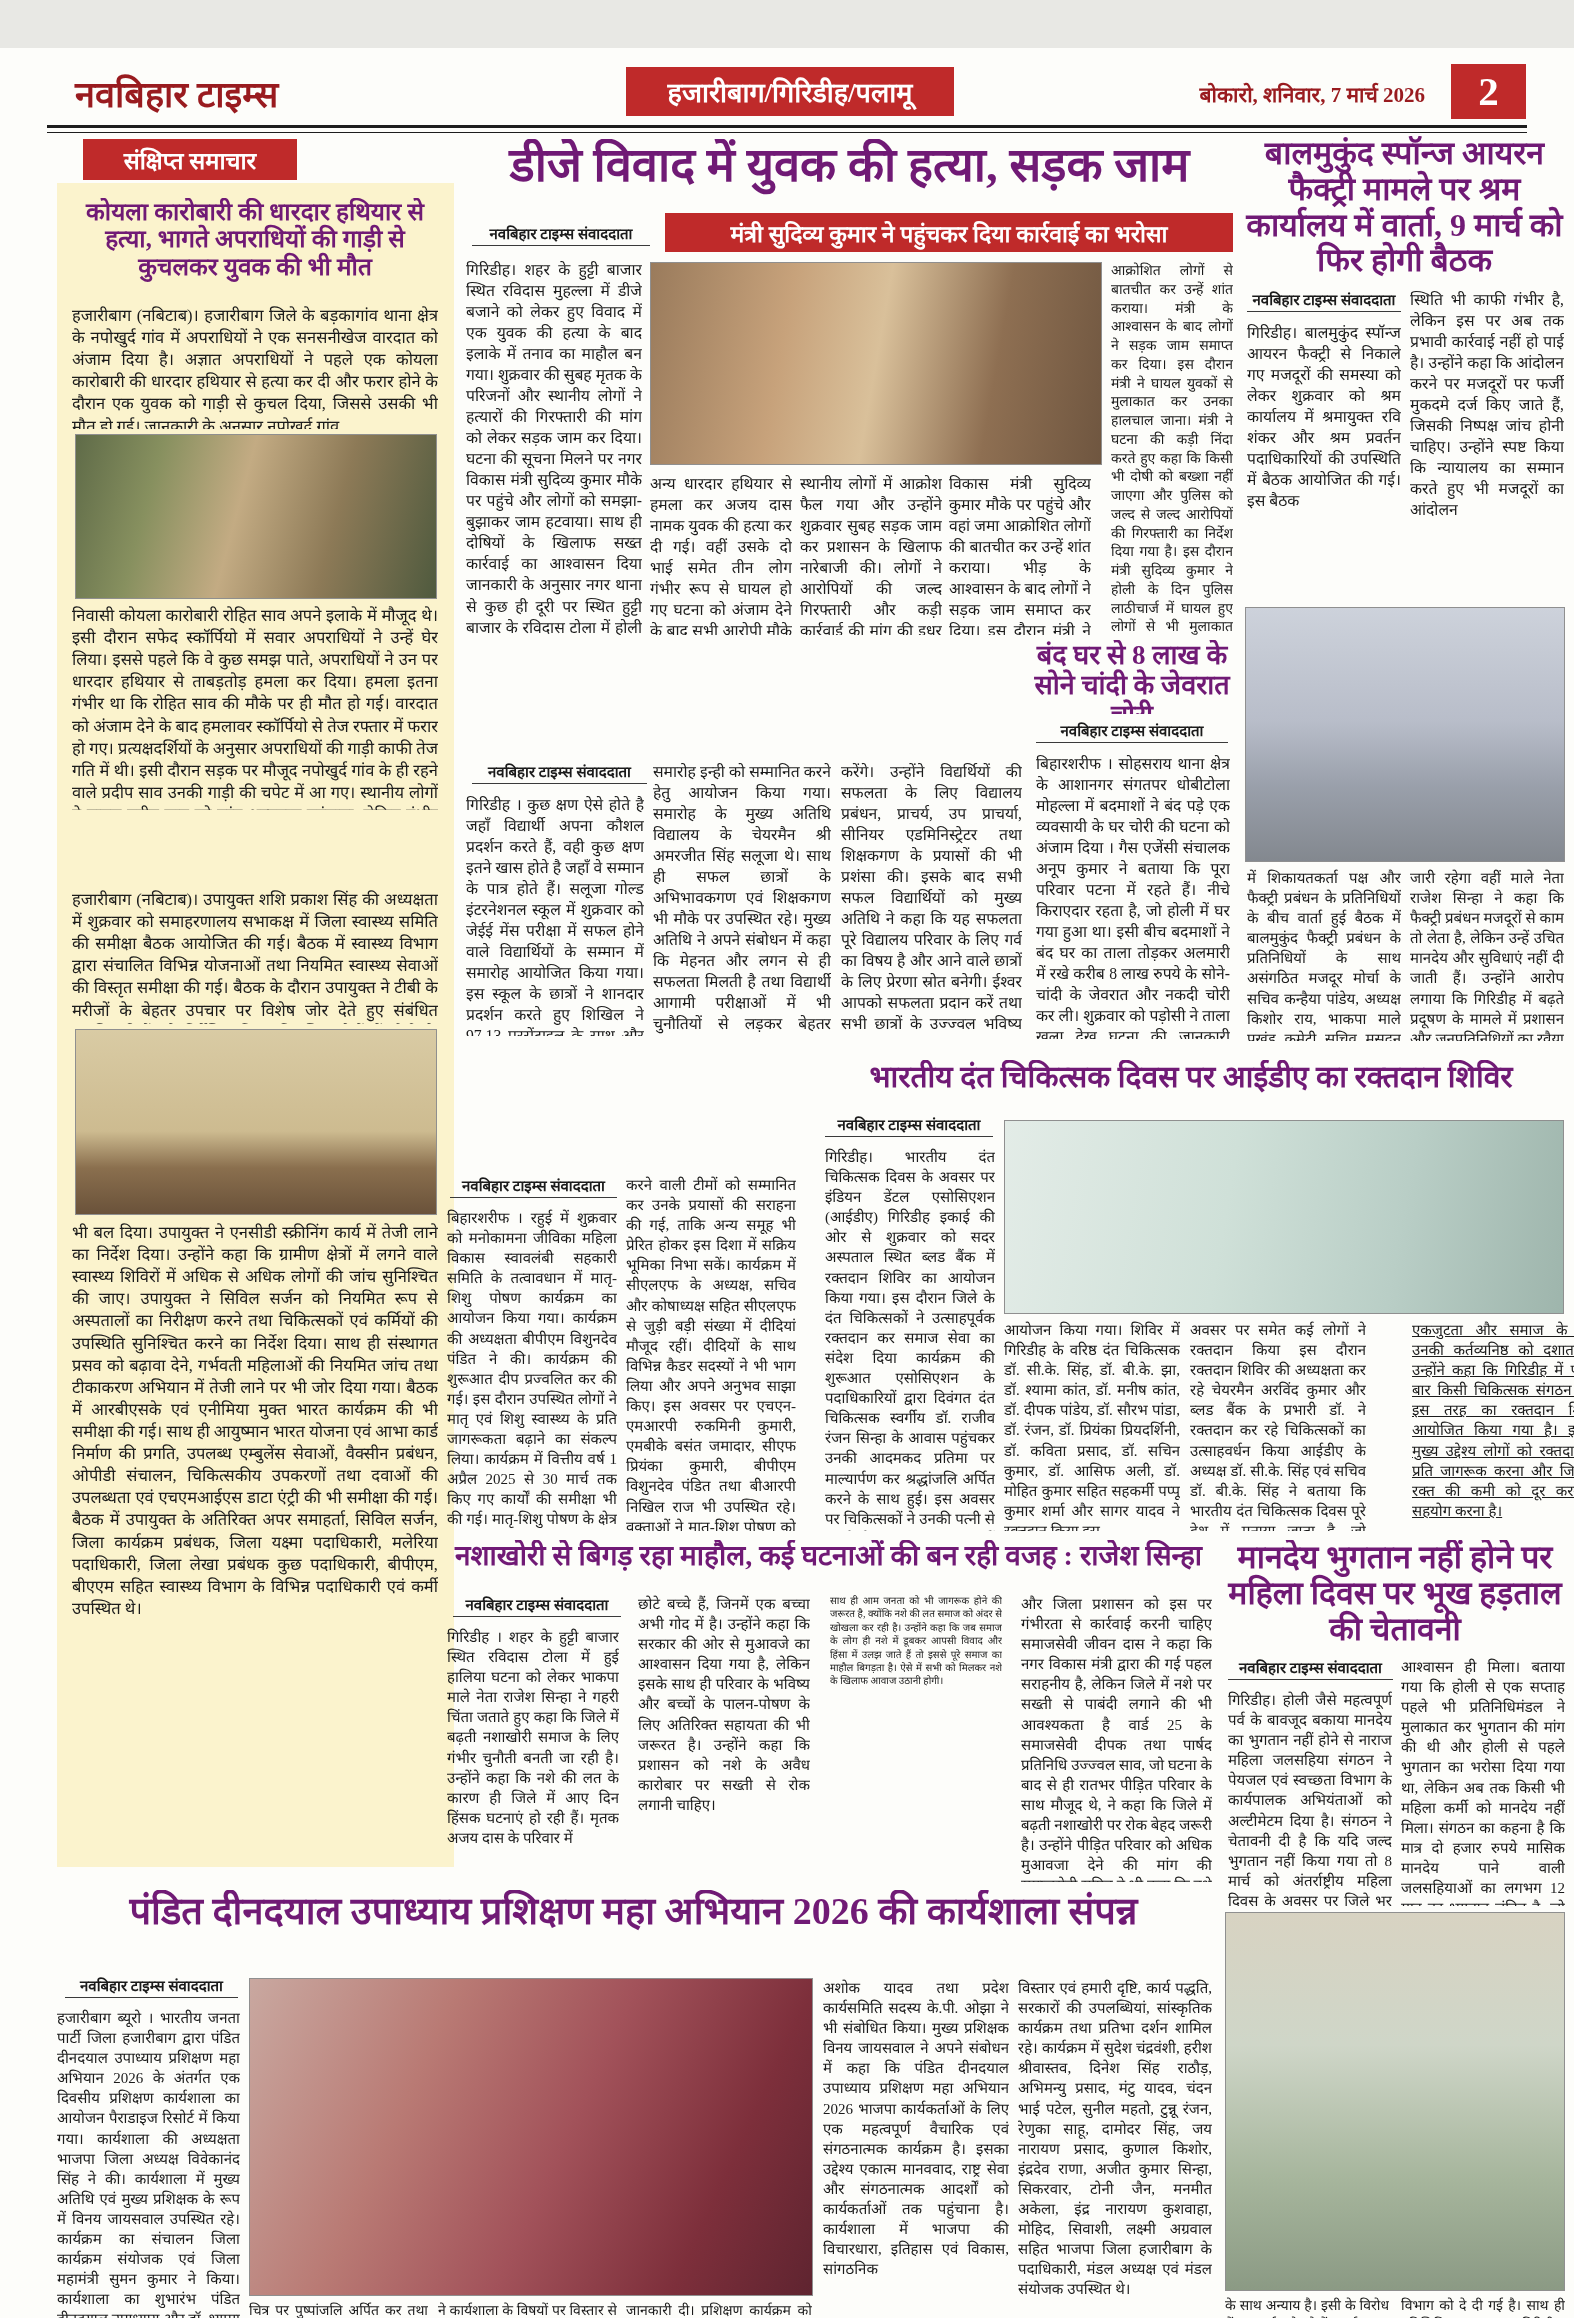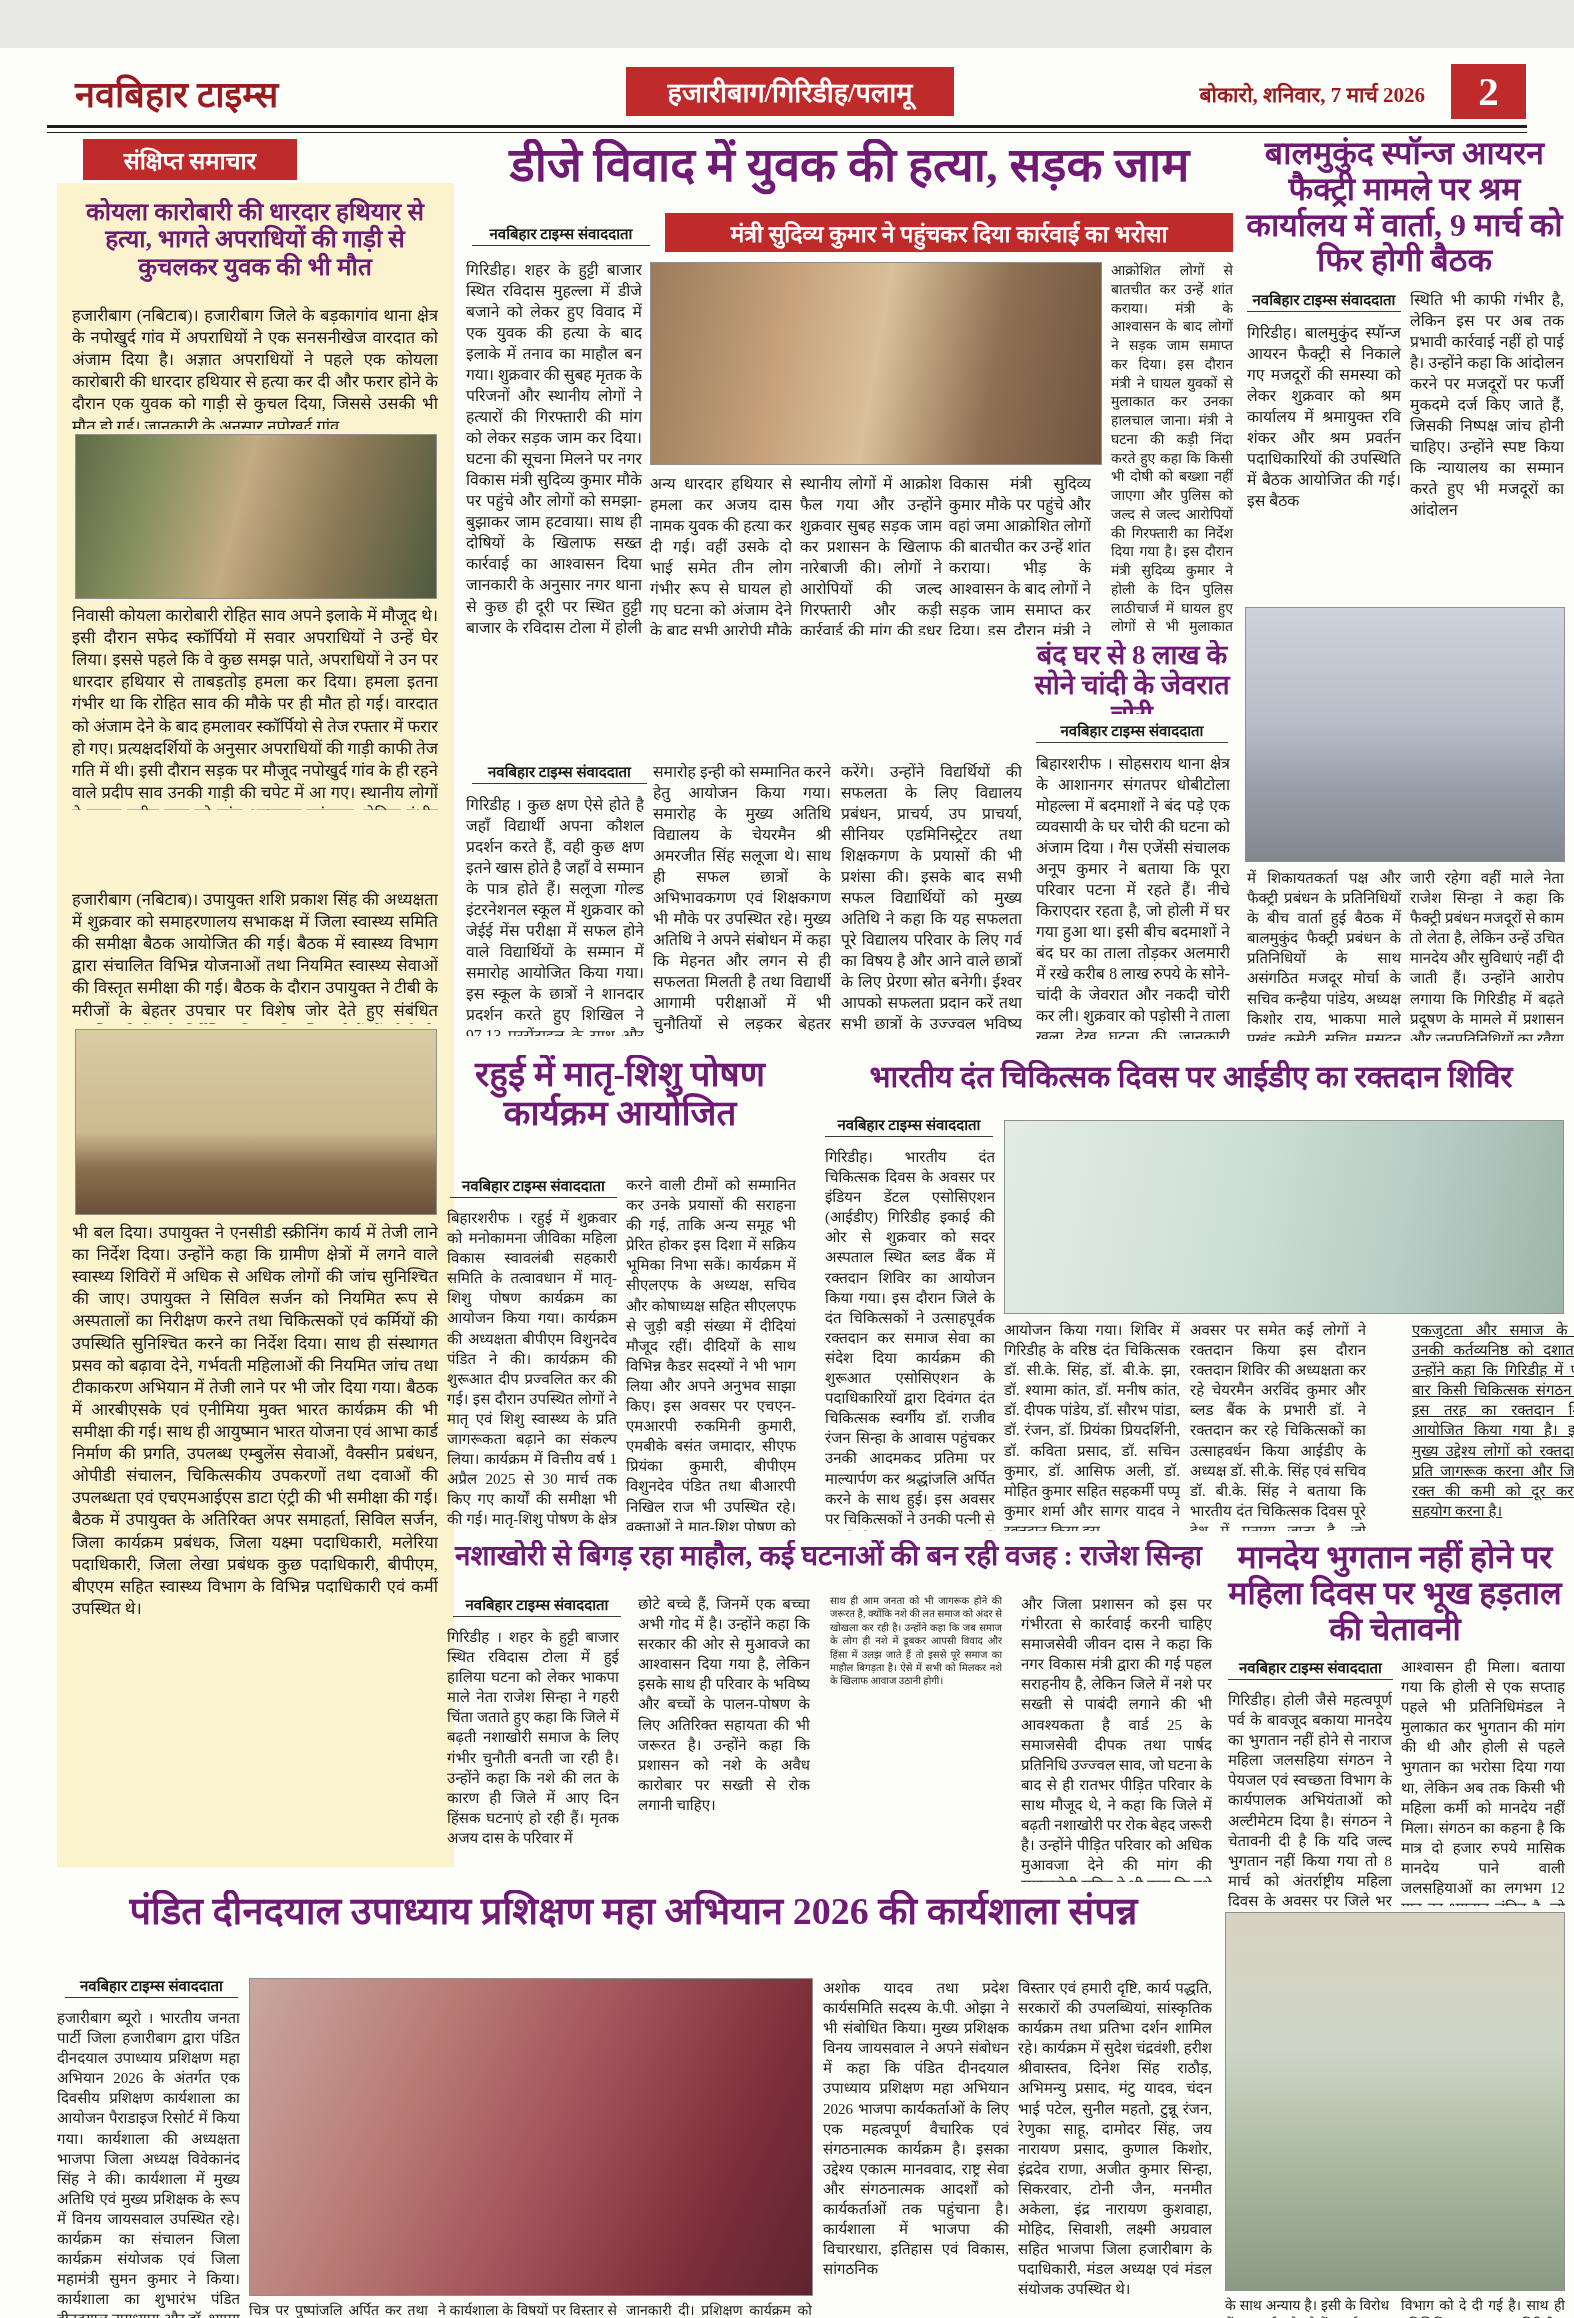--- a/index.html
+++ b/index.html
@@ -73,21 +73,20 @@
   <div class="abs body-txt" style="left:1036px;top:705px;width:194px;height:286px;">बिहारशरीफ । सोहसराय थाना क्षेत्र के आशानगर संगतपर धोबीटोला मोहल्ला में बदमाशों ने बंद पड़े एक व्यवसायी के घर चोरी की घटना को अंजाम दिया । गैस एजेंसी संचालक अनूप कुमार ने बताया कि पूरा परिवार पटना में रहते हैं। नीचे किराएदार रहता है, जो होली में घर गया हुआ था। इसी बीच बदमाशों ने बंद घर का ताला तोड़कर अलमारी में रखे करीब 8 लाख रुपये के सोने-चांदी के जेवरात और नकदी चोरी कर ली। शुक्रवार को पड़ोसी ने ताला खुला देख घटना की जानकारी अनूप कुमार को दी। जानकारी मिलते ही परिवार के सदस्य घर पहुंचे, तब चोरी का खुलासा हुआ।</div>
 
   <div class="abs hl" style="left:1244px;top:88px;width:321px;height:146px;font-size:32px;">बालमुकुंद स्पॉन्ज आयरन फैक्ट्री मामले पर श्रम कार्यालय में वार्ता, 9 मार्च को फिर होगी बैठक</div>
   <div class="abs byline" style="left:1247px;top:241px;width:154px;">नवबिहार टाइम्स संवाददाता</div>
   <div class="abs body-txt" style="left:1247px;top:274px;width:154px;height:280px;">गिरिडीह। बालमुकुंद स्पॉन्ज आयरन फैक्ट्री से निकाले गए मजदूरों की समस्या को लेकर शुक्रवार को श्रम कार्यालय में श्रमायुक्त रवि शंकर और श्रम प्रवर्तन पदाधिकारियों की उपस्थिति में बैठक आयोजित की गई। इस बैठक</div>
   <div class="abs body-txt" style="left:1410px;top:241px;width:154px;height:313px;">स्थिति भी काफी गंभीर है, लेकिन इस पर अब तक प्रभावी कार्रवाई नहीं हो पाई है। उन्होंने कहा कि आंदोलन करने पर मजदूरों पर फर्जी मुकदमे दर्ज किए जाते हैं, जिसकी निष्पक्ष जांच होनी चाहिए। उन्होंने स्पष्ट किया कि न्यायालय का सम्मान करते हुए भी मजदूरों का आंदोलन</div>
   <div class="abs photo ph-labour" style="left:1245px;top:559px;width:320px;height:255px;"></div>
   <div class="abs body-txt" style="left:1247px;top:820px;width:154px;height:173px;font-size:15px;">में शिकायतकर्ता पक्ष और फैक्ट्री प्रबंधन के प्रतिनिधियों के बीच वार्ता हुई बैठक में बालमुकुंद फैक्ट्री प्रबंधन के प्रतिनिधियों के साथ असंगठित मजदूर मोर्चा के सचिव कन्हैया पांडेय, अध्यक्ष किशोर राय, भाकपा माले प्रखंड कमेटी सचिव मसूदन कोल और नगर नेता राजेश सिन्हा सहित अन्य लोग मौजूद रहे। वार्ता के दौरान निकाले गए मजदूरों को पुनः काम पर रखने के मुद्दे पर चर्चा हुई। इस संबंध में 9 मार्च को फिर बैठक होगी। उन्होंने कहा कि फैक्ट्री में प्रदूषण की</div>
   <div class="abs body-txt" style="left:1410px;top:820px;width:154px;height:173px;font-size:15px;">जारी रहेगा वहीं माले नेता राजेश सिन्हा ने कहा कि फैक्ट्री प्रबंधन मजदूरों से काम तो लेता है, लेकिन उन्हें उचित मानदेय और सुविधाएं नहीं दी जाती हैं। उन्होंने आरोप लगाया कि गिरिडीह में बढ़ते प्रदूषण के मामले में प्रशासन और जनप्रतिनिधियों का रवैया भी गंभीर नहीं है। उन्होंने कहा कि उसरी नदी के पानी को भी बाला जी प्लांट द्वारा रात के समय मोटर लगाकर निकाले जाने की बात सामने आ रही है, जिसकी जांच जरूरी है। वक्ताओं ने मजदूरों के हित में संघर्ष जारी रखने की बात कही।</div>
 
-  <div class="abs hl" style="left:445px;top:1007px;width:350px;height:110px;font-size:35px;">रहुई में मातृ-शिशु पोषण कार्यक्रम आयोजित</div>
   <div class="abs byline" style="left:450px;top:1127px;width:167px;">नवबिहार टाइम्स संवाददाता</div>
   <div class="abs body-txt" style="left:447px;top:1160px;width:170px;height:323px;font-size:15px;">बिहारशरीफ । रहुई में शुक्रवार को मनोकामना जीविका महिला विकास स्वावलंबी सहकारी समिति के तत्वावधान में मातृ-शिशु पोषण कार्यक्रम का आयोजन किया गया। कार्यक्रम की अध्यक्षता बीपीएम विशुनदेव पंडित ने की। कार्यक्रम की शुरूआत दीप प्रज्वलित कर की गई। इस दौरान उपस्थित लोगों ने मातृ एवं शिशु स्वास्थ्य के प्रति जागरूकता बढ़ाने का संकल्प लिया। कार्यक्रम में वित्तीय वर्ष 1 अप्रैल 2025 से 30 मार्च तक किए गए कार्यों की समीक्षा भी की गई। मातृ-शिशु पोषण के क्षेत्र में उत्कृष्ट कार्य करने वाले वीओ, स्वास्थ्य समिति, सीएम तथा सीएमआरपी को सीएलएफ की ओर से प्रोत्साहित किया गया। बेहतर कार्य</div>
   <div class="abs body-txt" style="left:626px;top:1127px;width:170px;height:356px;font-size:15px;">करने वाली टीमों को सम्मानित कर उनके प्रयासों की सराहना की गई, ताकि अन्य समूह भी प्रेरित होकर इस दिशा में सक्रिय भूमिका निभा सकें। कार्यक्रम में सीएलएफ के अध्यक्ष, सचिव और कोषाध्यक्ष सहित सीएलएफ से जुड़ी बड़ी संख्या में दीदियां मौजूद रहीं। दीदियों के साथ विभिन्न कैडर सदस्यों ने भी भाग लिया और अपने अनुभव साझा किए। इस अवसर पर एचएन-एमआरपी रुकमिनी कुमारी, एमबीके बसंत जमादार, सीएफ प्रियंका कुमारी, बीपीएम विशुनदेव पंडित तथा बीआरपी निखिल राज भी उपस्थित रहे। वक्ताओं ने मातृ-शिशु पोषण को समाज के लिए बेहद महत्वपूर्ण बताते हुए कहा कि सही पोषण और जागरूकता से ही स्वस्थ समाज का निर्माण संभव है।</div>
 
   <div class="abs hl hl1" style="left:817px;top:1012px;width:748px;height:46px;font-size:30px;">भारतीय दंत चिकित्सक दिवस पर आईडीए का रक्तदान शिविर</div>
   <div class="abs byline" style="left:825px;top:1066px;width:168px;">नवबिहार टाइम्स संवाददाता</div>
   <div class="abs body-txt" style="left:825px;top:1099px;width:170px;height:384px;font-size:15px;">गिरिडीह। भारतीय दंत चिकित्सक दिवस के अवसर पर इंडियन डेंटल एसोसिएशन (आईडीए) गिरिडीह इकाई की ओर से शुक्रवार को सदर अस्पताल स्थित ब्लड बैंक में रक्तदान शिविर का आयोजन किया गया। इस दौरान जिले के दंत चिकित्सकों ने उत्साहपूर्वक रक्तदान कर समाज सेवा का संदेश दिया कार्यक्रम की शुरूआत एसोसिएशन के पदाधिकारियों द्वारा दिवंगत दंत चिकित्सक स्वर्गीय डॉ. राजीव रंजन सिन्हा के आवास पहुंचकर उनकी आदमकद प्रतिमा पर माल्यार्पण कर श्रद्धांजलि अर्पित करने के साथ हुई। इस अवसर पर चिकित्सकों ने उनकी पत्नी से आशीर्वाद प्राप्त कर उन्हें सम्मानित भी किया। इसके बाद सभी चिकित्सक सदर अस्पताल स्थित ब्लड बैंक पहुंचे, जहां रक्तदान शिविर का</div>
   <div class="abs photo ph-blood" style="left:1004px;top:1072px;width:560px;height:194px;"></div>
   <div class="abs body-txt" style="left:1004px;top:1272px;width:176px;height:211px;font-size:15px;">आयोजन किया गया। शिविर में गिरिडीह के वरिष्ठ दंत चिकित्सक डॉ. सी.के. सिंह, डॉ. बी.के. झा, डॉ. श्यामा कांत, डॉ. मनीष कांत, डॉ. दीपक पांडेय, डॉ. सौरभ पांडा, डॉ. रंजन, डॉ. प्रियंका प्रियदर्शिनी, डॉ. कविता प्रसाद, डॉ. सचिन कुमार, डॉ. आसिफ अली, डॉ. मोहित कुमार सहित सहकर्मी पप्पू कुमार शर्मा और सागर यादव ने रक्तदान किया इस</div>
   <div class="abs body-txt" style="left:1190px;top:1272px;width:176px;height:211px;font-size:15px;">अवसर पर समेत कई लोगों ने रक्तदान किया इस दौरान रक्तदान शिविर की अध्यक्षता कर रहे चेयरमैन अरविंद कुमार और ब्लड बैंक के प्रभारी डॉ. ने रक्तदान कर रहे चिकित्सकों का उत्साहवर्धन किया आईडीए के अध्यक्ष डॉ. सी.के. सिंह एवं सचिव डॉ. बी.के. सिंह ने बताया कि भारतीय दंत चिकित्सक दिवस पूरे देश में मनाया जाता है, जो चिकित्सकों की</div>

